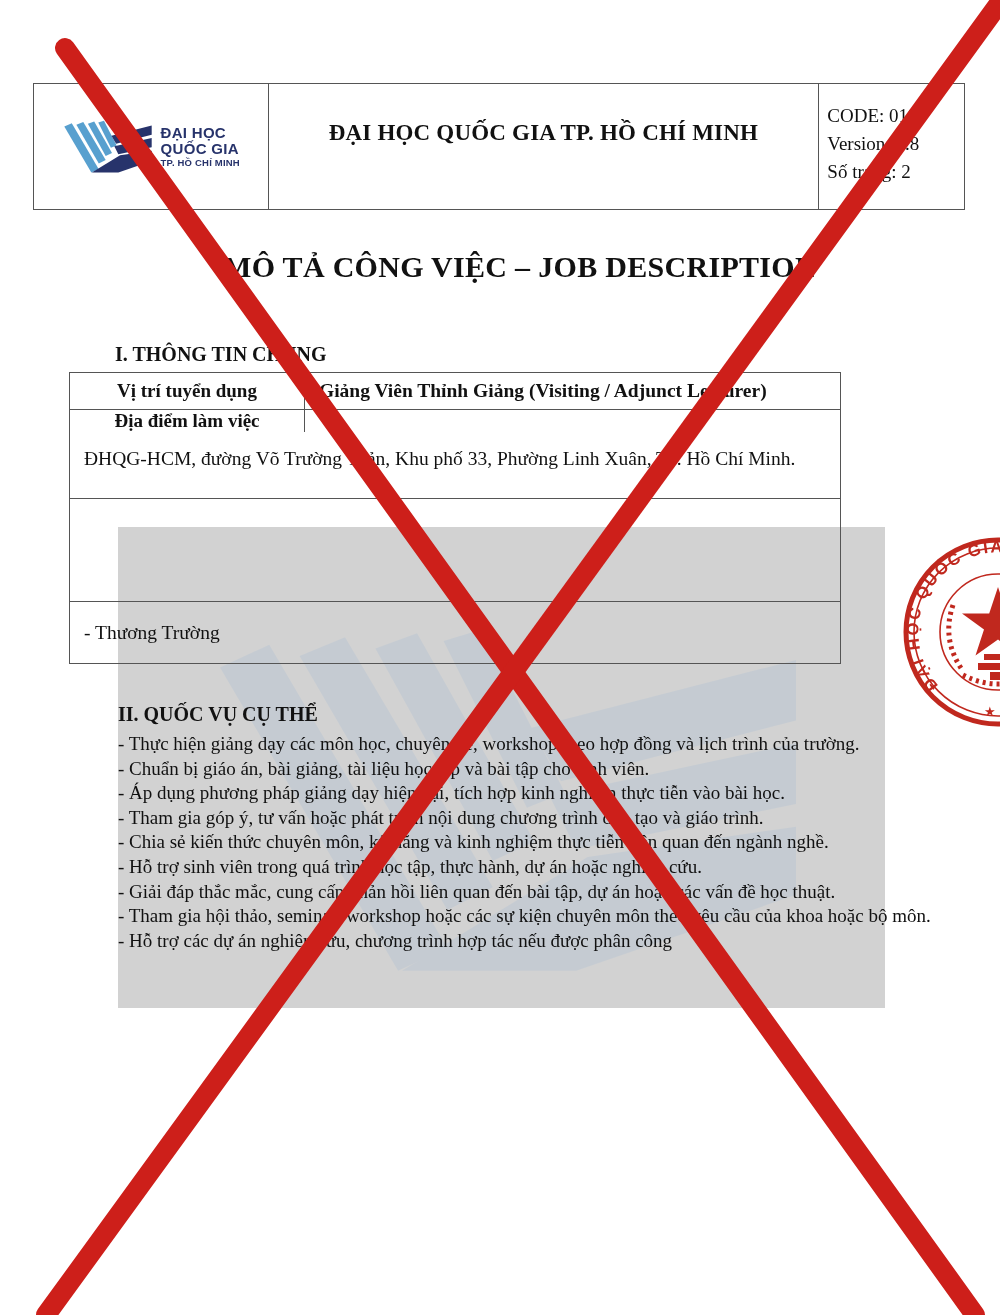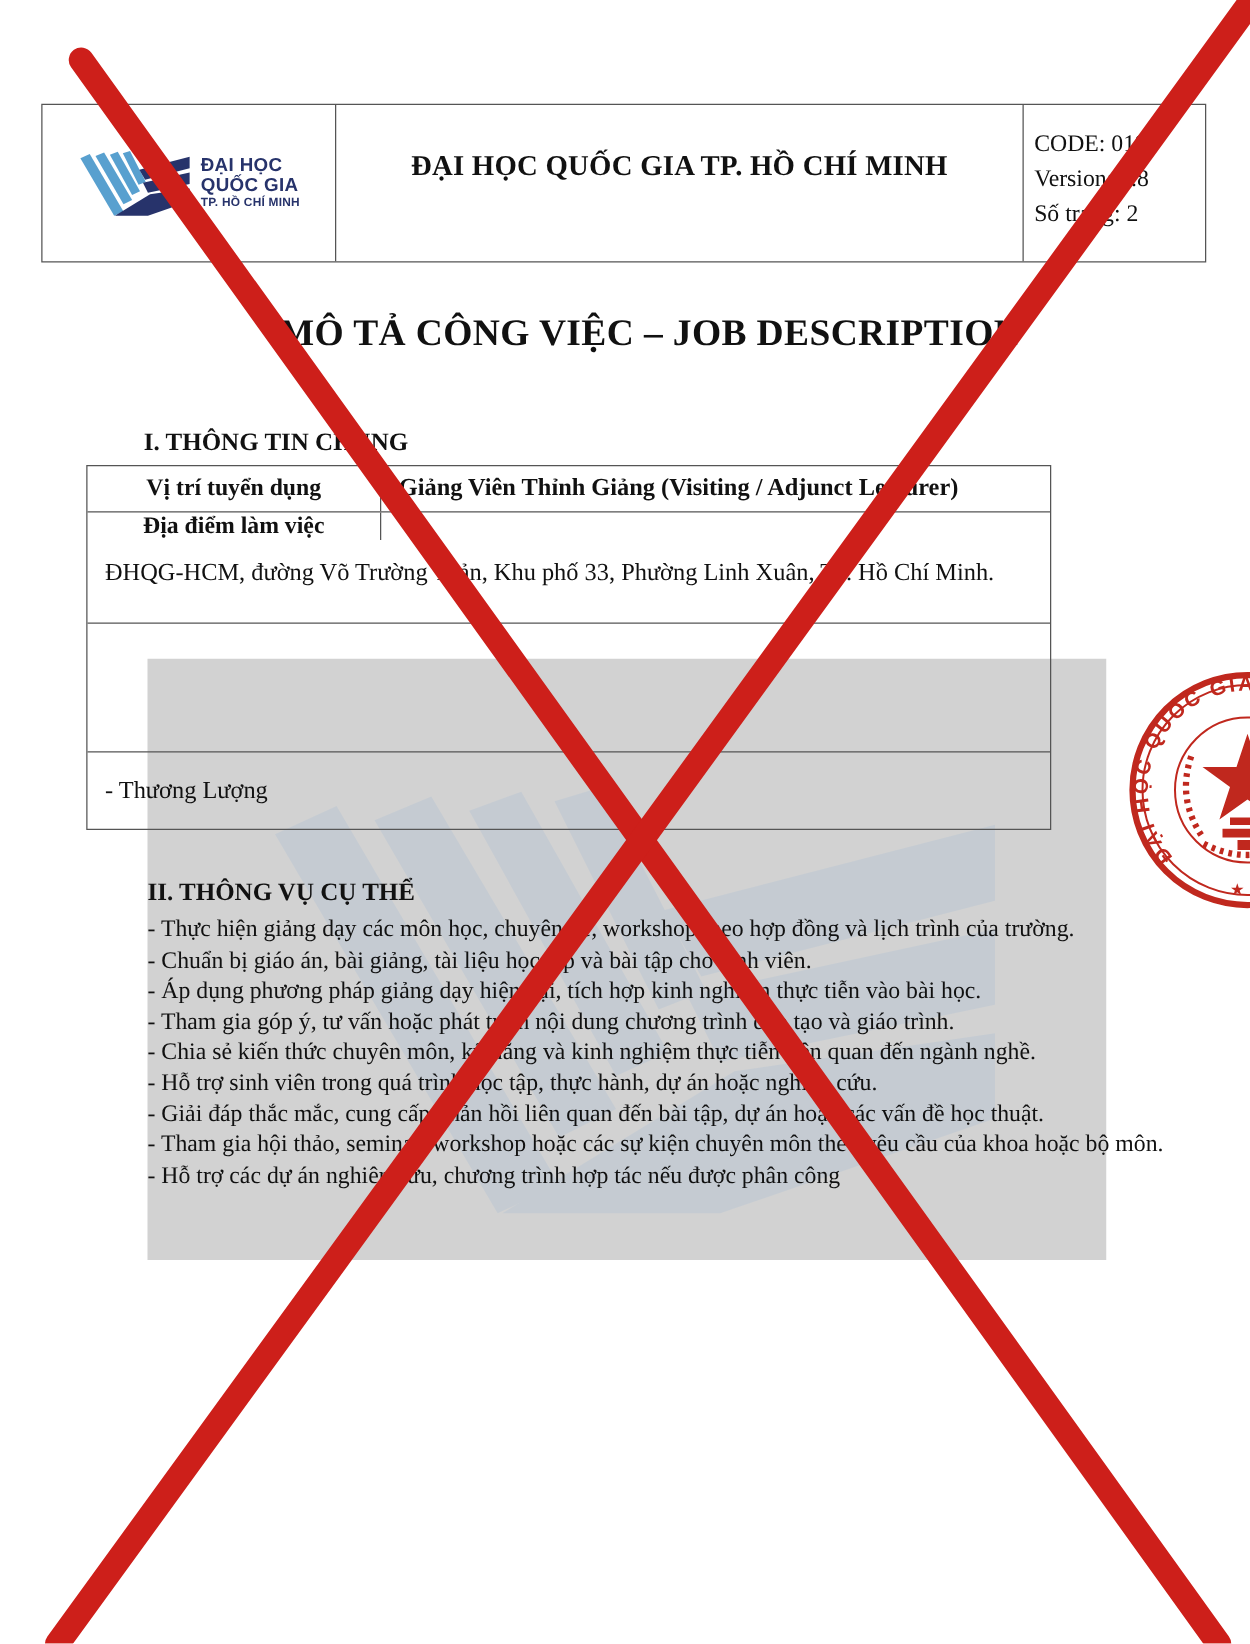--- a/index.html
+++ b/index.html
@@ -117,26 +117,26 @@
       <div class="row-value">Giảng Viên Thỉnh Giảng (Visiting / Adjunct Lecturer)</div>
     </div>
     <div class="info-row r2">
       <div class="row-label">Địa điểm làm việc</div>
       <div class="row-value">ĐHQG-HCM, đường Võ Trường Toản, Khu phố 33, Phường Linh Xuân, TP. Hồ Chí Minh.</div>
     </div>
     <div class="info-row r3">
       <div class="row-value"></div>
     </div>
     <div class="info-row r4">
-      <div class="row-value">- Thương Lượng</div>
+      <div class="row-value">- Thương Trường</div>
     </div>
   </div>
 
   <div class="sec2">
-    <div class="sec2-heading">II. THÔNG VỤ CỤ THỂ</div>
+    <div class="sec2-heading">II. QUỐC VỤ CỤ THỂ</div>
     <ul class="duties">
       <li>- Thực hiện giảng dạy các môn học, chuyên đề, workshop theo hợp đồng và lịch trình của trường.</li>
       <li>- Chuẩn bị giáo án, bài giảng, tài liệu học tập và bài tập cho sinh viên.</li>
       <li>- Áp dụng phương pháp giảng dạy hiện đại, tích hợp kinh nghiệm thực tiễn vào bài học.</li>
       <li>- Tham gia góp ý, tư vấn hoặc phát triển nội dung chương trình đào tạo và giáo trình.</li>
       <li>- Chia sẻ kiến thức chuyên môn, kỹ năng và kinh nghiệm thực tiễn liên quan đến ngành nghề.</li>
       <li>- Hỗ trợ sinh viên trong quá trình học tập, thực hành, dự án hoặc nghiên cứu.</li>
       <li>- Giải đáp thắc mắc, cung cấp phản hồi liên quan đến bài tập, dự án hoặc các vấn đề học thuật.</li>
       <li>- Tham gia hội thảo, seminar, workshop hoặc các sự kiện chuyên môn theo yêu cầu của khoa hoặc bộ môn.</li>
       <li>- Hỗ trợ các dự án nghiên cứu, chương trình hợp tác nếu được phân công</li>

